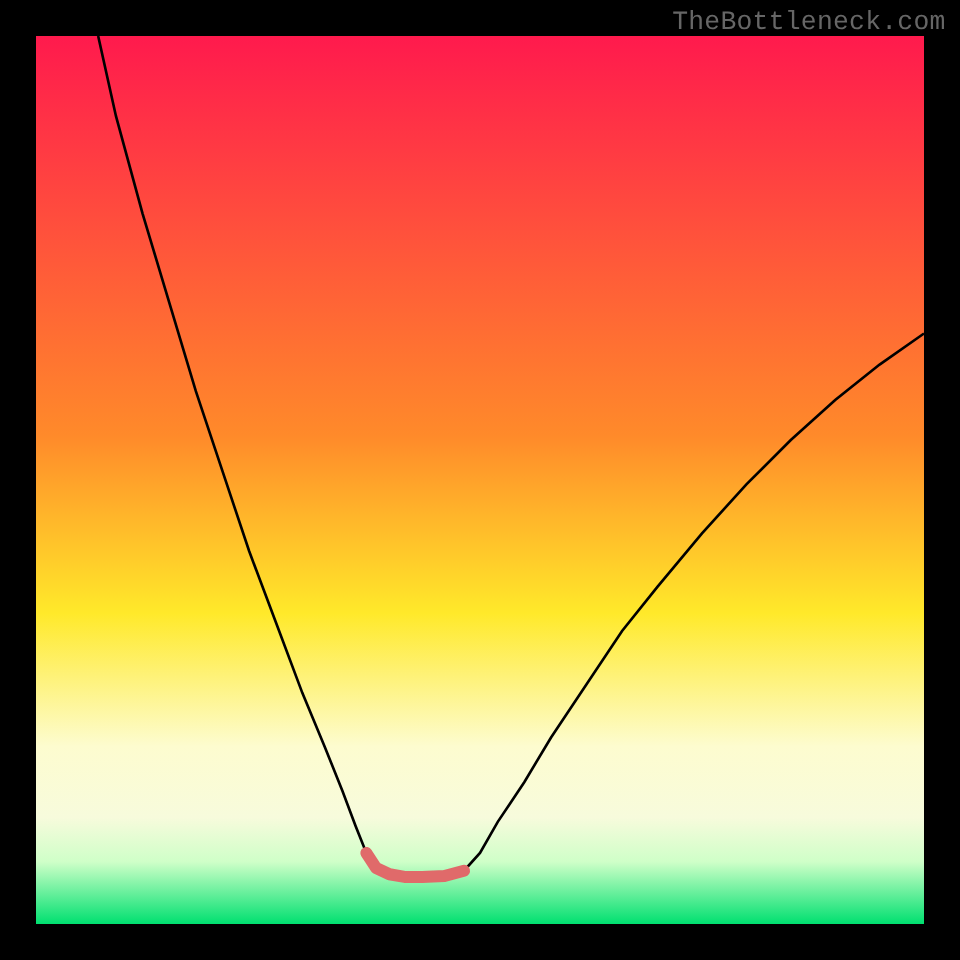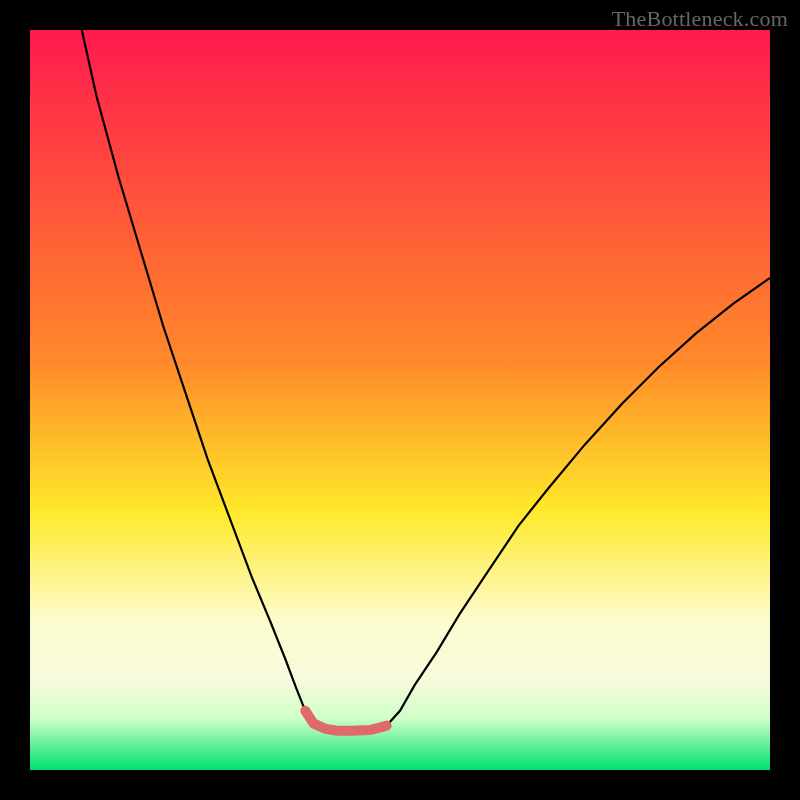--- a/index.html
+++ b/index.html
@@ -13,21 +13,21 @@
   .frame {
     position: relative;
     width: 800px;
     height: 800px;
     background: #000;
   }
   .watermark {
     position: absolute;
     top: 6px;
     right: 12px;
-    font-family: Liberation Serif, serif;
+    font-family: Liberation Mono, monospace;
     font-size: 22px;
     color: #666;
     letter-spacing: 0.2px;
     z-index: 10;
   }
   svg {
     display: block;
   }
 </style>
 </head>

